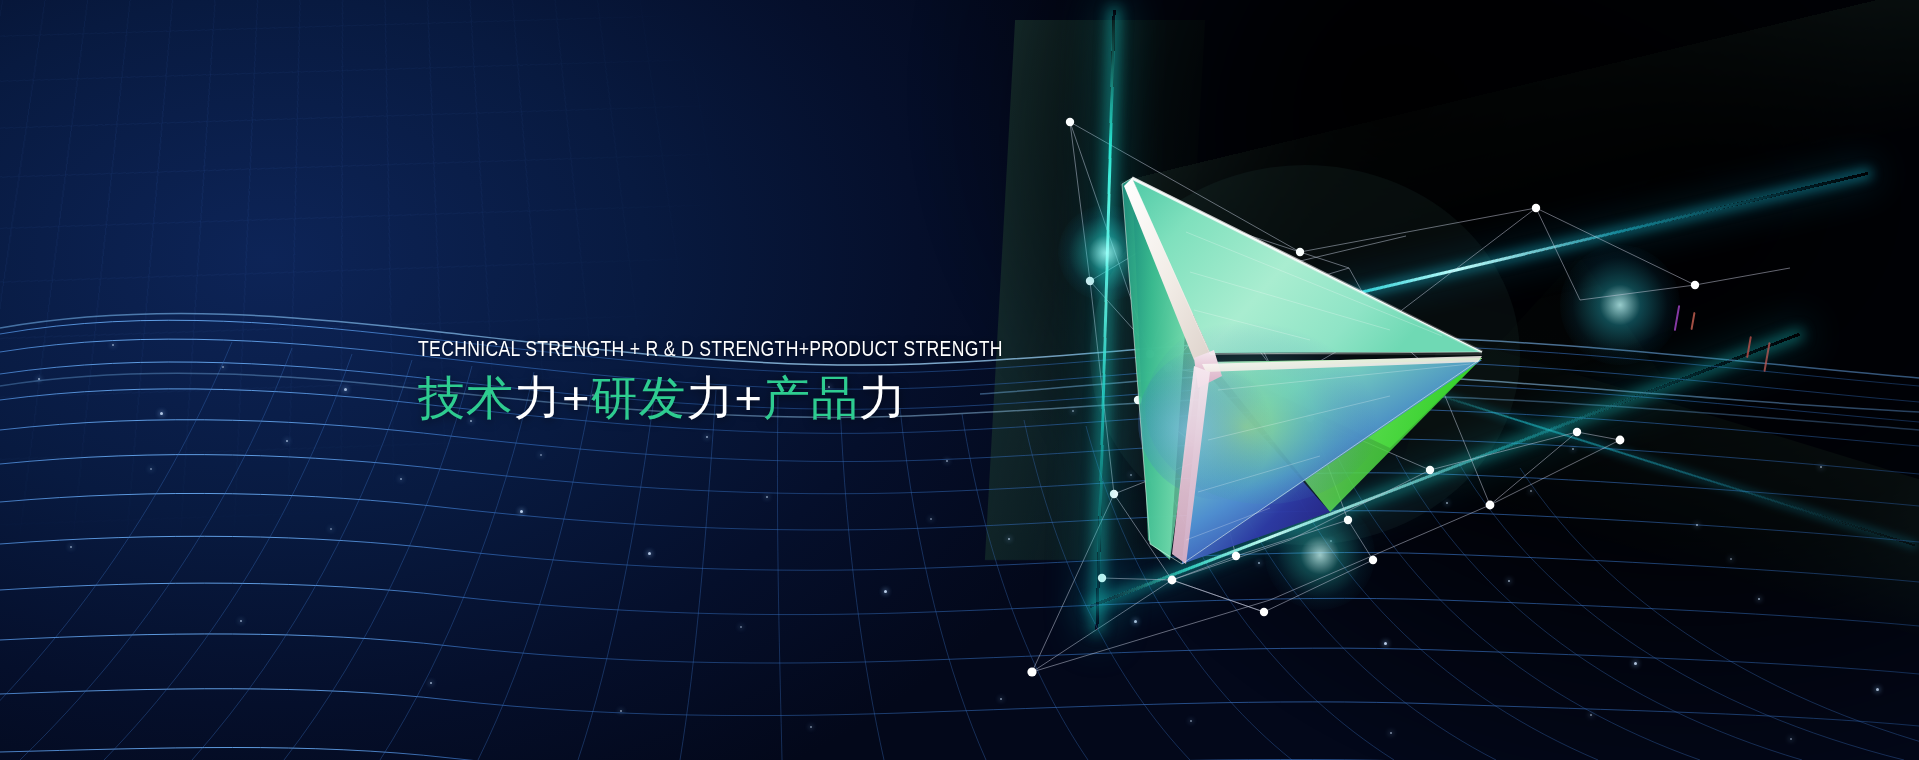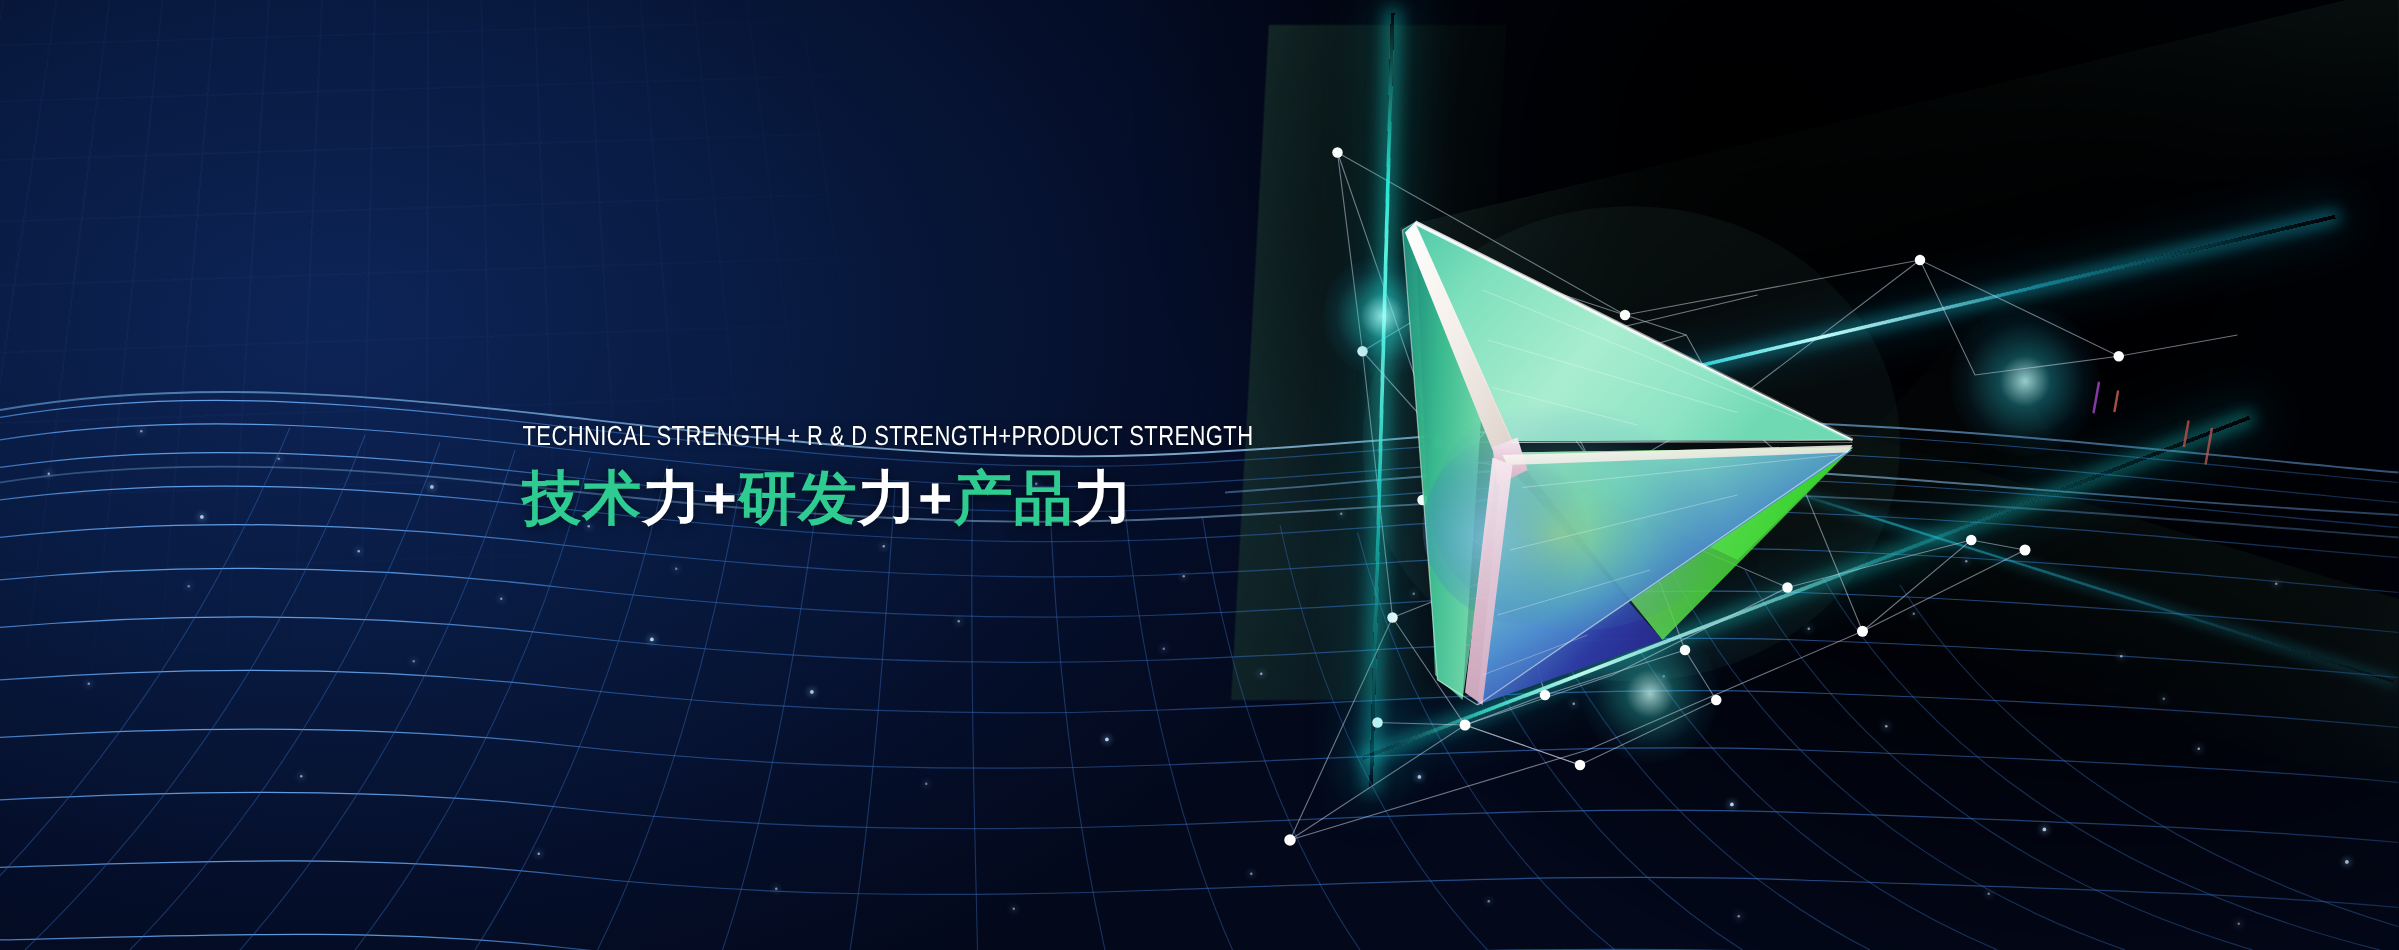--- a/index.html
+++ b/index.html
@@ -144,21 +144,21 @@
     font-weight:400;
     white-space:nowrap;
     transform:scaleX(.80);
     transform-origin:left center;
     text-shadow:0 0 6px rgba(0,0,0,.5);
   }
   .cn{
     margin-top:6px;
     font-size:47px;
     line-height:60px;
-    font-weight:700;
+    font-weight:400;
     letter-spacing:1px;
     white-space:nowrap;
     text-shadow:0 2px 10px rgba(0,0,0,.55);
   }
   .cn .g{color:#2ECC90;}
   .cn .w{color:#ffffff;}
 </style>
 </head>
 <body>
 

